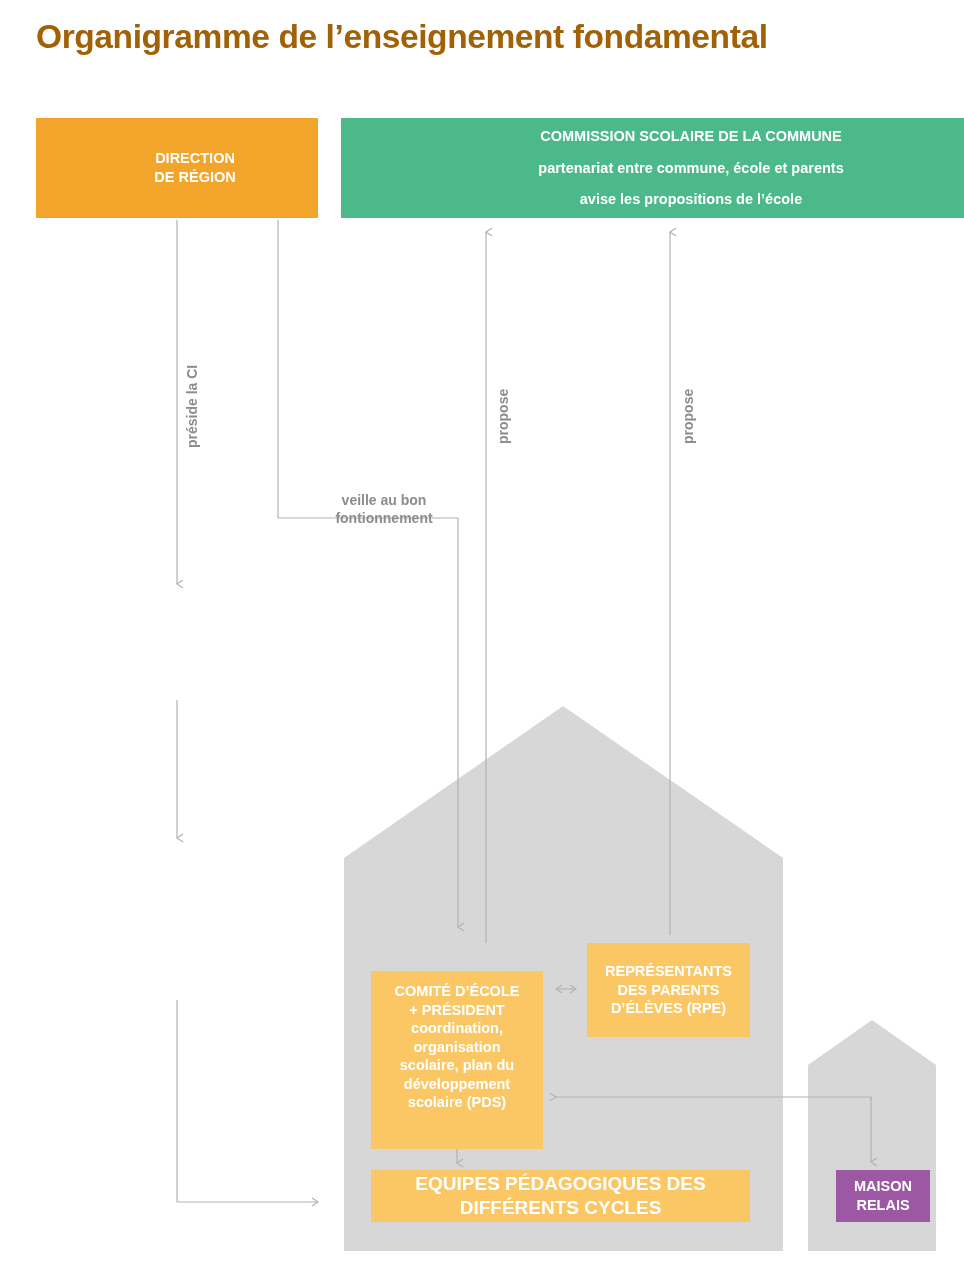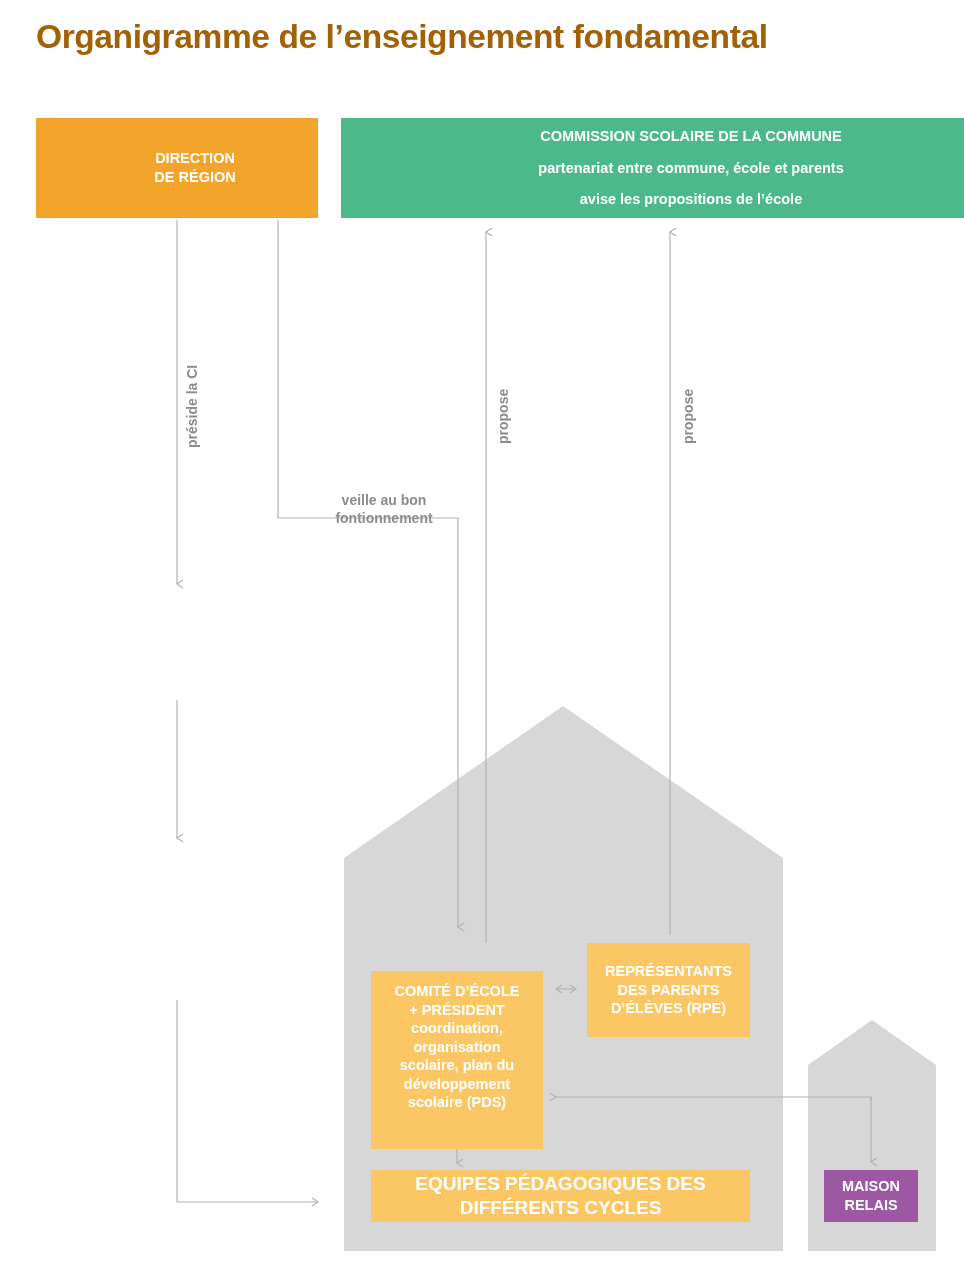--- a/index.html
+++ b/index.html
@@ -64,21 +64,21 @@
     text-align: right;
   }
 
   
   .box-orange { background: #f3a42a; padding-left: 36px; }
   
   .box-amber  { background: #fbc765; }
   
   .box-green  { background: #4cb98a; }
   
-  .box-purple { background: #9c58a3; }
+  .box-purple { background: #9c58a3; margin-left: 12px; }
 
   
   #box-direction-region {
     left: 36px; top: 118px; width: 282px; height: 100px;
     font-size: 14.5px;
   }
   #box-commission-scolaire {
     left: 341px; top: 118px; width: 700px; height: 100px;
     font-size: 14.5px;
     gap: 13px;

